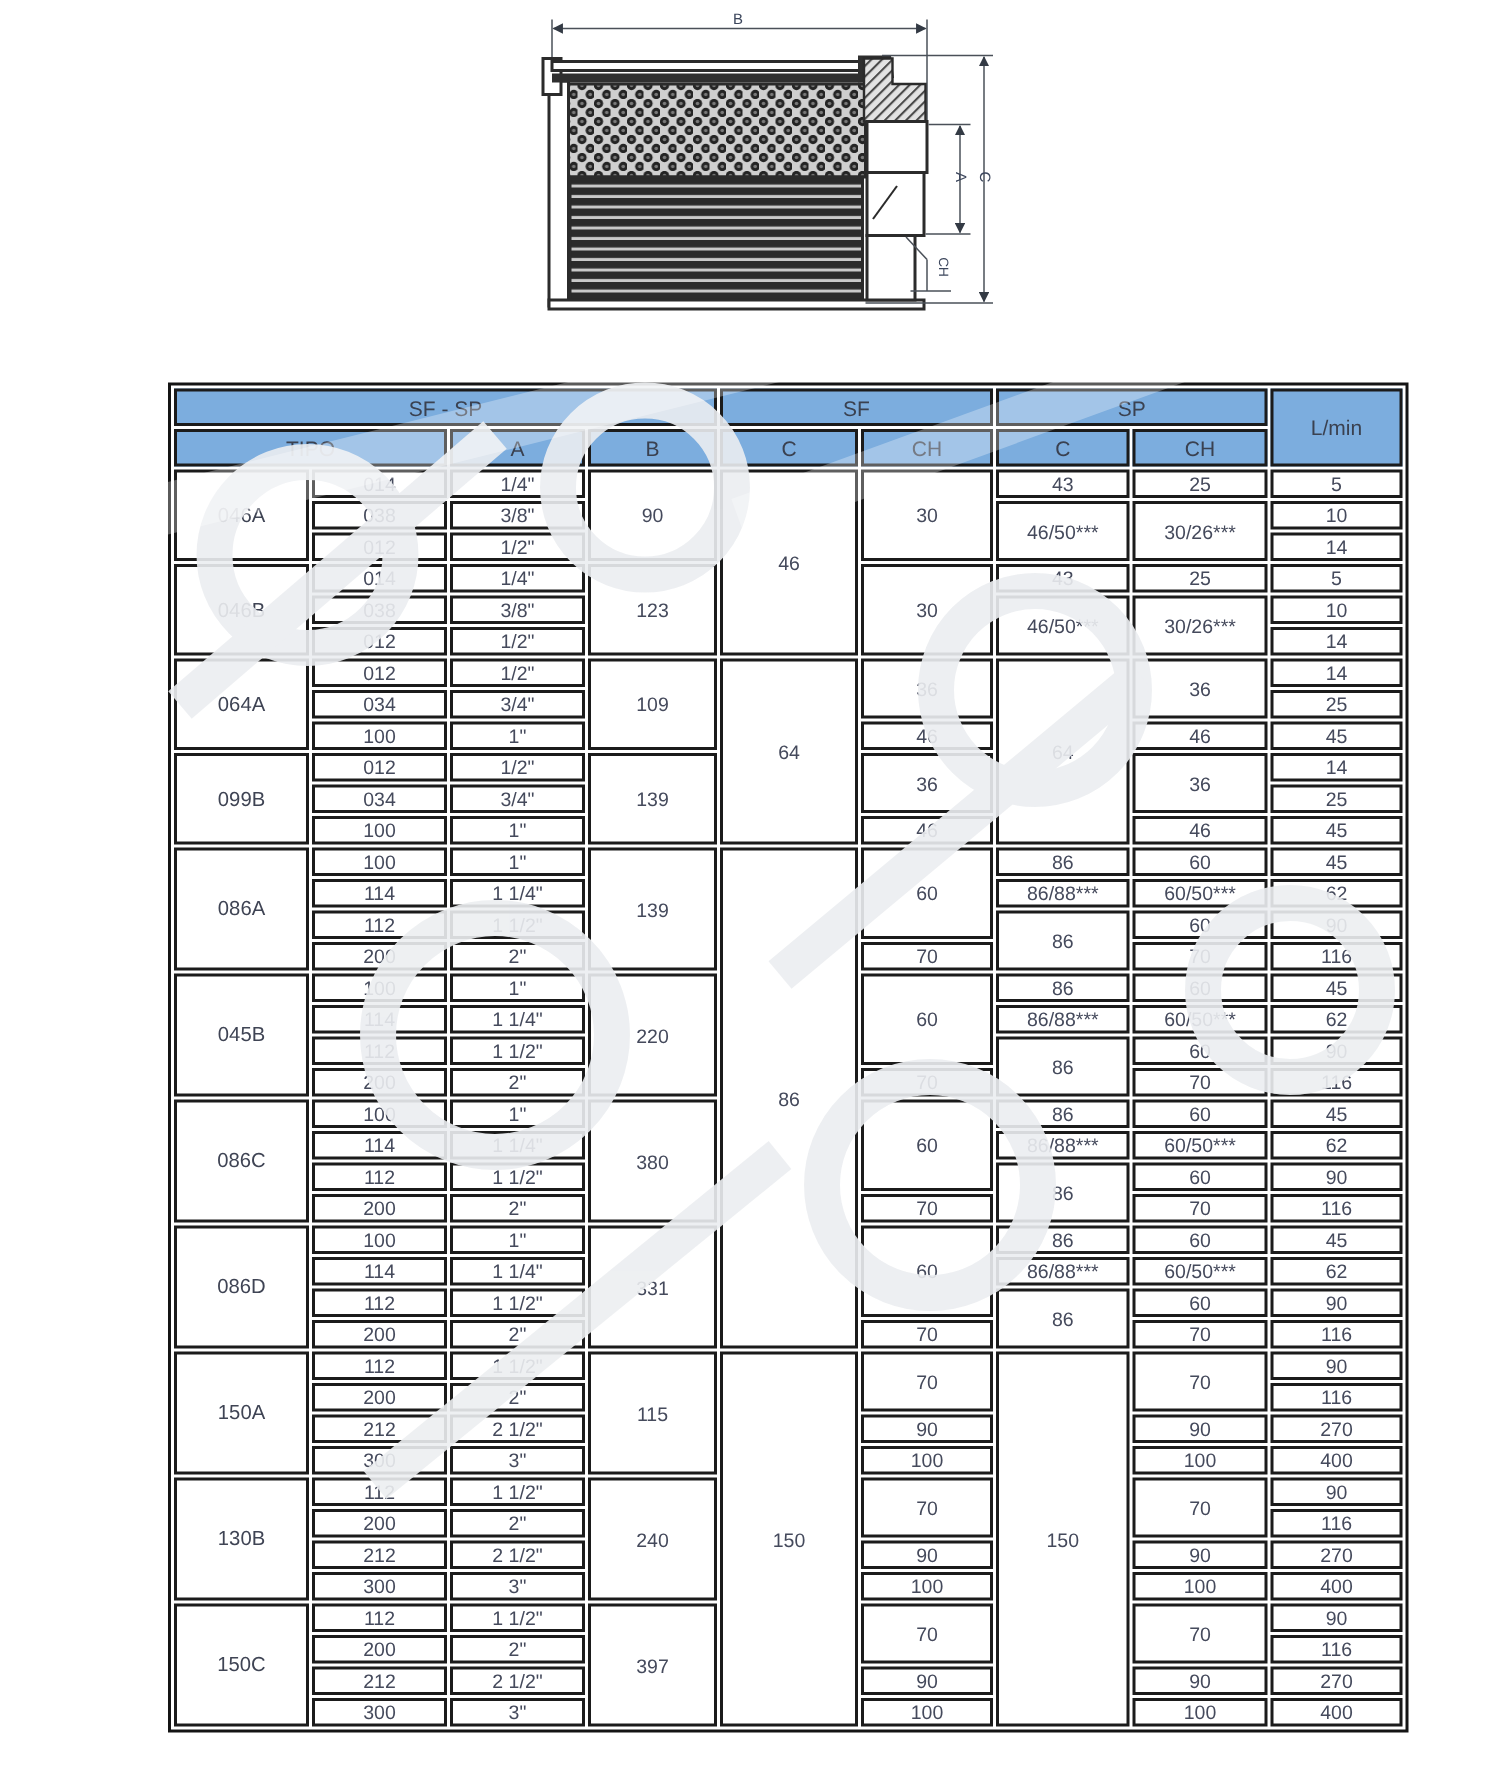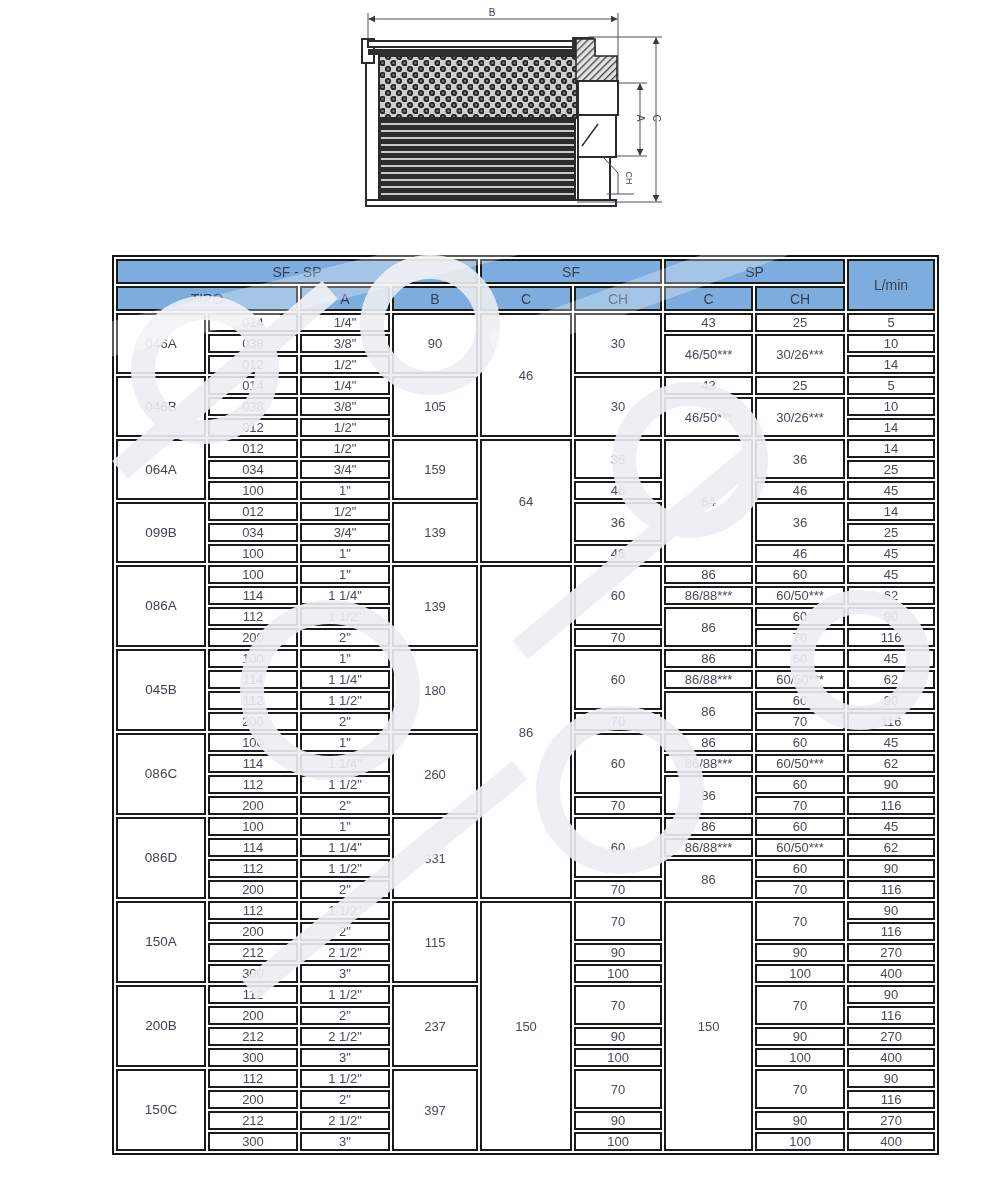--- a/index.html
+++ b/index.html
@@ -181,21 +181,21 @@
         </tr>
         <tr>
           <td>012</td>
           <td>1/2"</td>
           <td>14</td>
         </tr>
         <tr>
           <td rowspan="3" class="tipo">046B</td>
           <td>014</td>
           <td>1/4"</td>
-          <td rowspan="3">105</td>
+          <td rowspan="3">123</td>
           <td rowspan="3">30</td>
           <td>43</td>
           <td>25</td>
           <td>5</td>
         </tr>
         <tr>
           <td>038</td>
           <td>3/8"</td>
           <td rowspan="2">46/50***</td>
           <td rowspan="2">30/26***</td>
@@ -203,21 +203,21 @@
         </tr>
         <tr>
           <td>012</td>
           <td>1/2"</td>
           <td>14</td>
         </tr>
         <tr>
           <td rowspan="3" class="tipo">064A</td>
           <td>012</td>
           <td>1/2"</td>
-          <td rowspan="3">159</td>
+          <td rowspan="3">109</td>
           <td rowspan="6">64</td>
           <td rowspan="2">36</td>
           <td rowspan="6">64</td>
           <td rowspan="2">36</td>
           <td>14</td>
         </tr>
         <tr>
           <td>034</td>
           <td>3/4"</td>
           <td>25</td>
@@ -279,21 +279,21 @@
           <td>200</td>
           <td>2"</td>
           <td>70</td>
           <td>70</td>
           <td>116</td>
         </tr>
         <tr>
           <td rowspan="4" class="tipo">045B</td>
           <td>100</td>
           <td>1"</td>
-          <td rowspan="4">180</td>
+          <td rowspan="4">220</td>
           <td rowspan="3">60</td>
           <td>86</td>
           <td>60</td>
           <td>45</td>
         </tr>
         <tr>
           <td>114</td>
           <td>1 1/4"</td>
           <td>86/88***</td>
           <td>60/50***</td>
@@ -310,21 +310,21 @@
           <td>200</td>
           <td>2"</td>
           <td>70</td>
           <td>70</td>
           <td>116</td>
         </tr>
         <tr>
           <td rowspan="4" class="tipo">086C</td>
           <td>100</td>
           <td>1"</td>
-          <td rowspan="4">260</td>
+          <td rowspan="4">380</td>
           <td rowspan="3">60</td>
           <td>86</td>
           <td>60</td>
           <td>45</td>
         </tr>
         <tr>
           <td>114</td>
           <td>1 1/4"</td>
           <td>86/88***</td>
           <td>60/50***</td>
@@ -399,24 +399,24 @@
           <td>270</td>
         </tr>
         <tr>
           <td>300</td>
           <td>3"</td>
           <td>100</td>
           <td>100</td>
           <td>400</td>
         </tr>
         <tr>
-          <td rowspan="4" class="tipo">200B</td>
-          <td>112</td>
-          <td>1 1/2"</td>
-          <td rowspan="4">237</td>
+          <td rowspan="4" class="tipo">130B</td>
+          <td>112</td>
+          <td>1 1/2"</td>
+          <td rowspan="4">240</td>
           <td rowspan="2">70</td>
           <td rowspan="2">70</td>
           <td>90</td>
         </tr>
         <tr>
           <td>200</td>
           <td>2"</td>
           <td>116</td>
         </tr>
         <tr>

